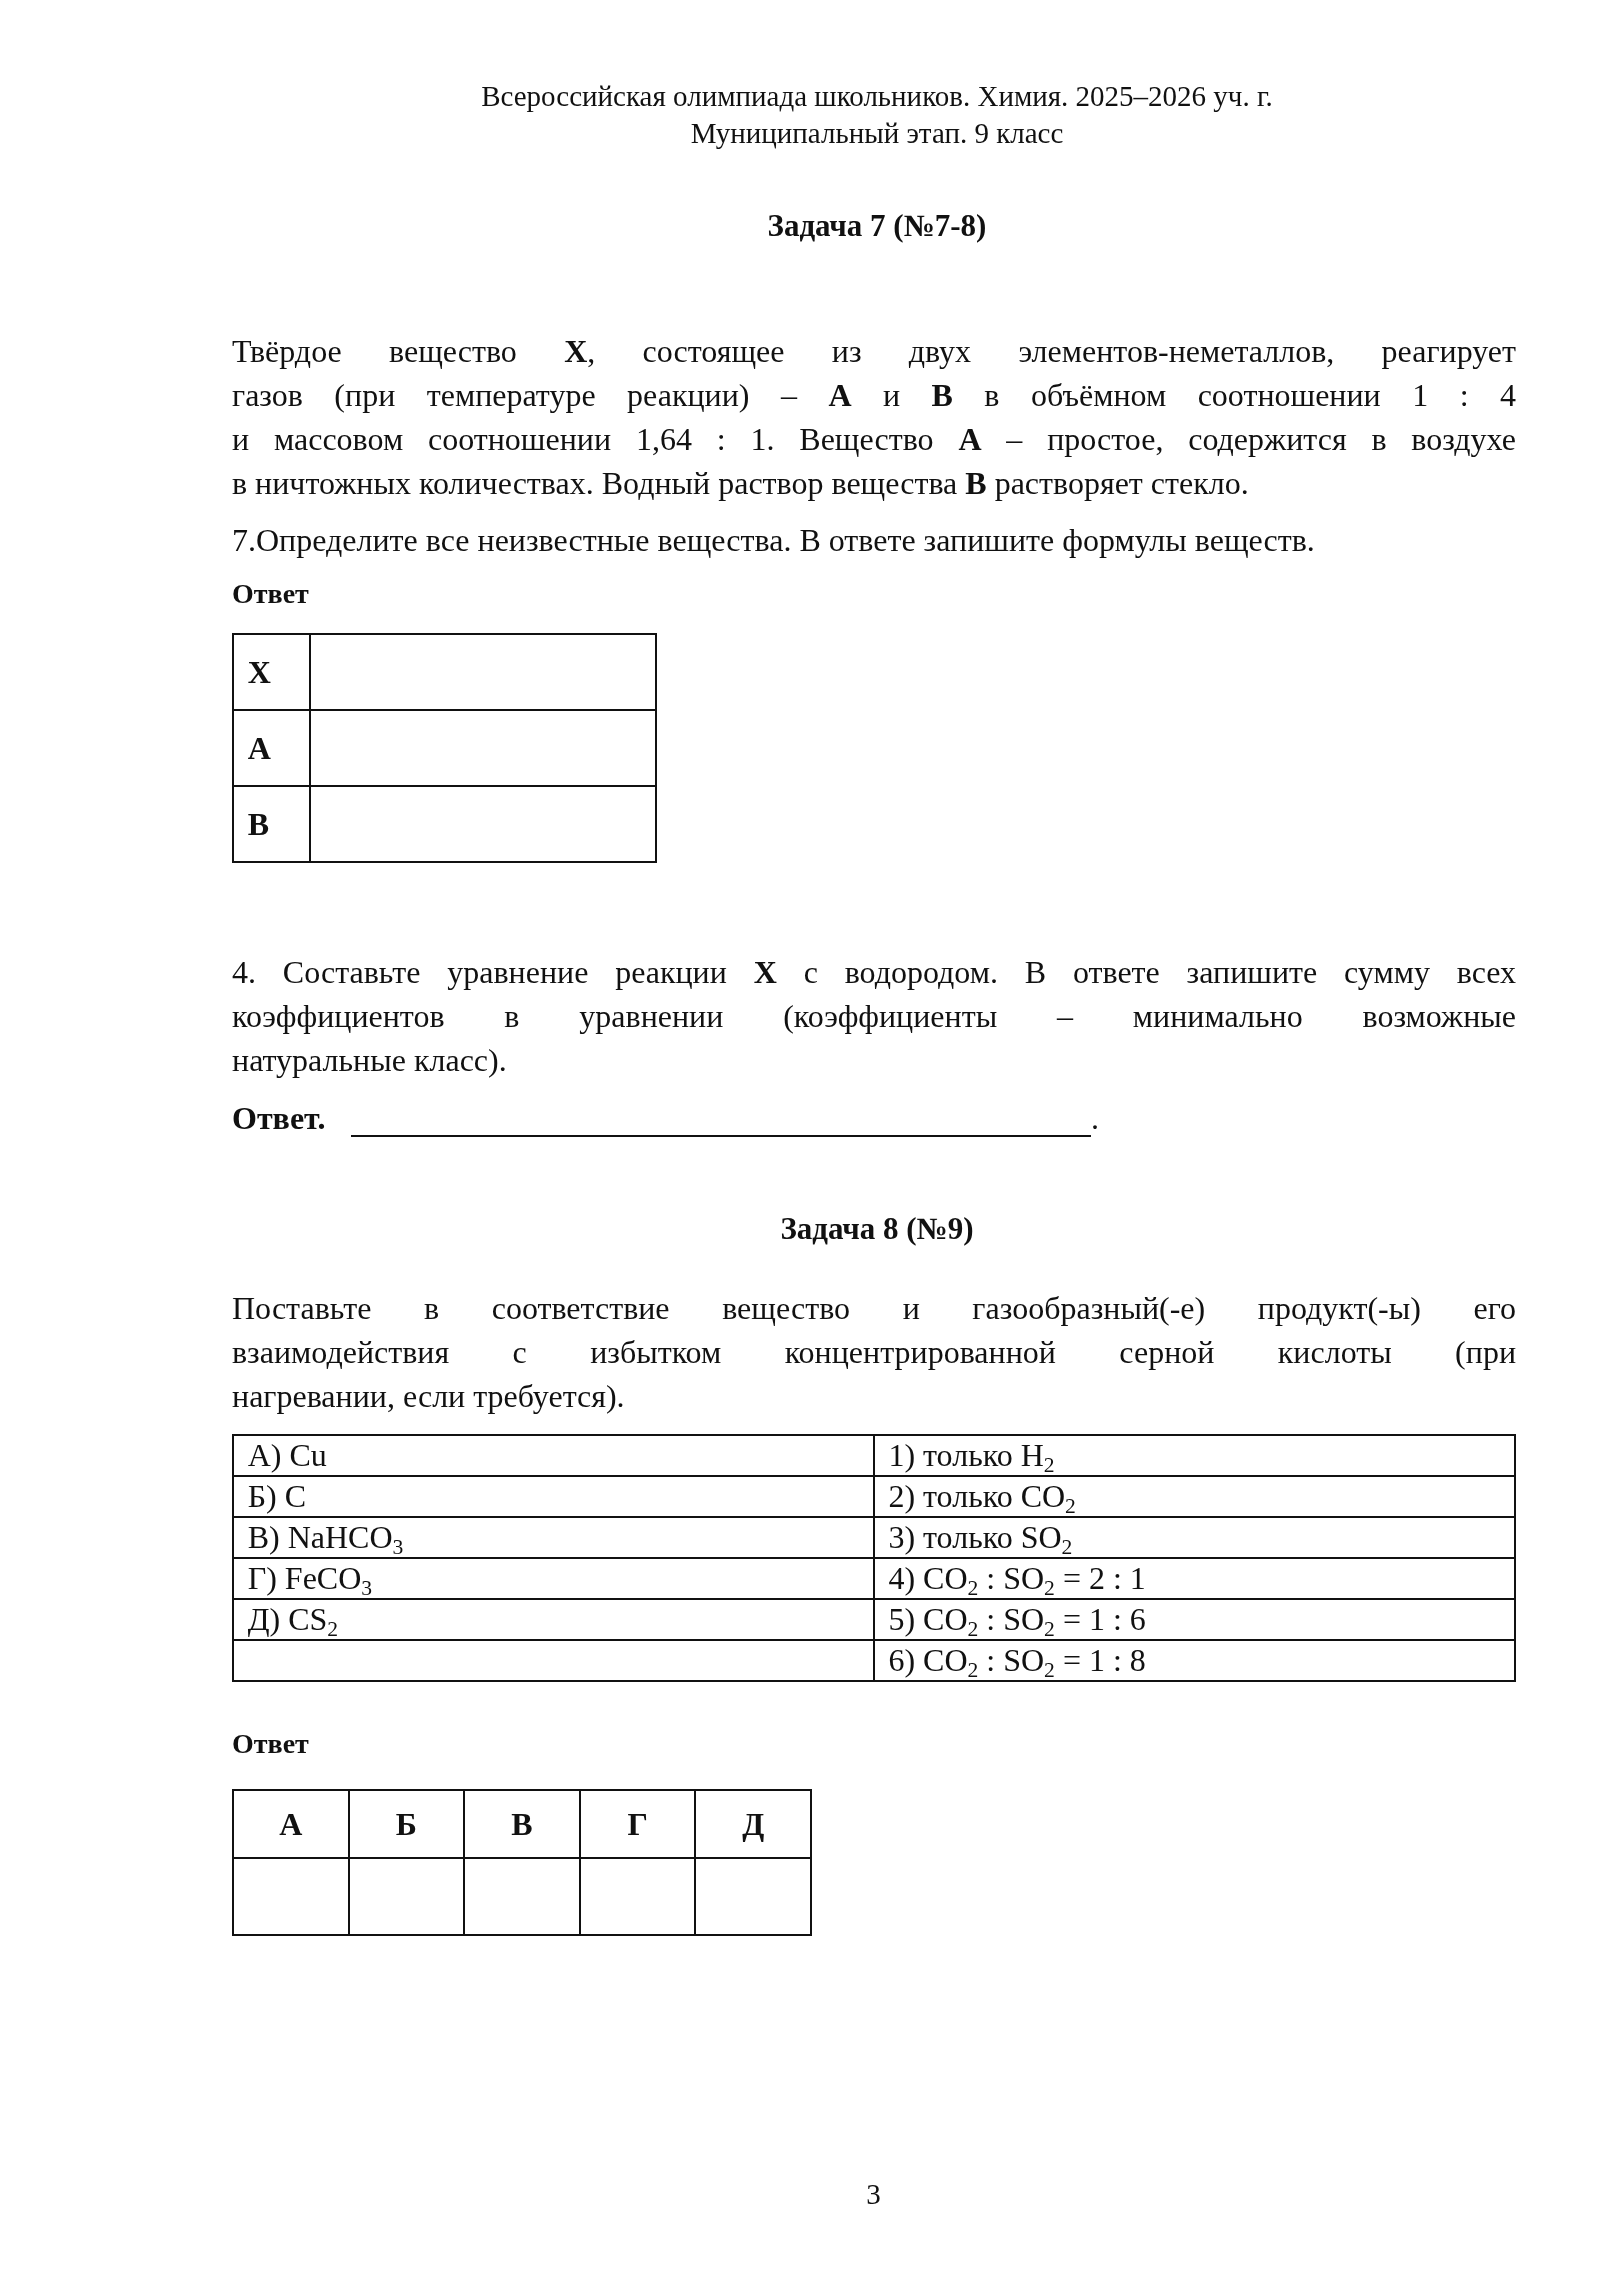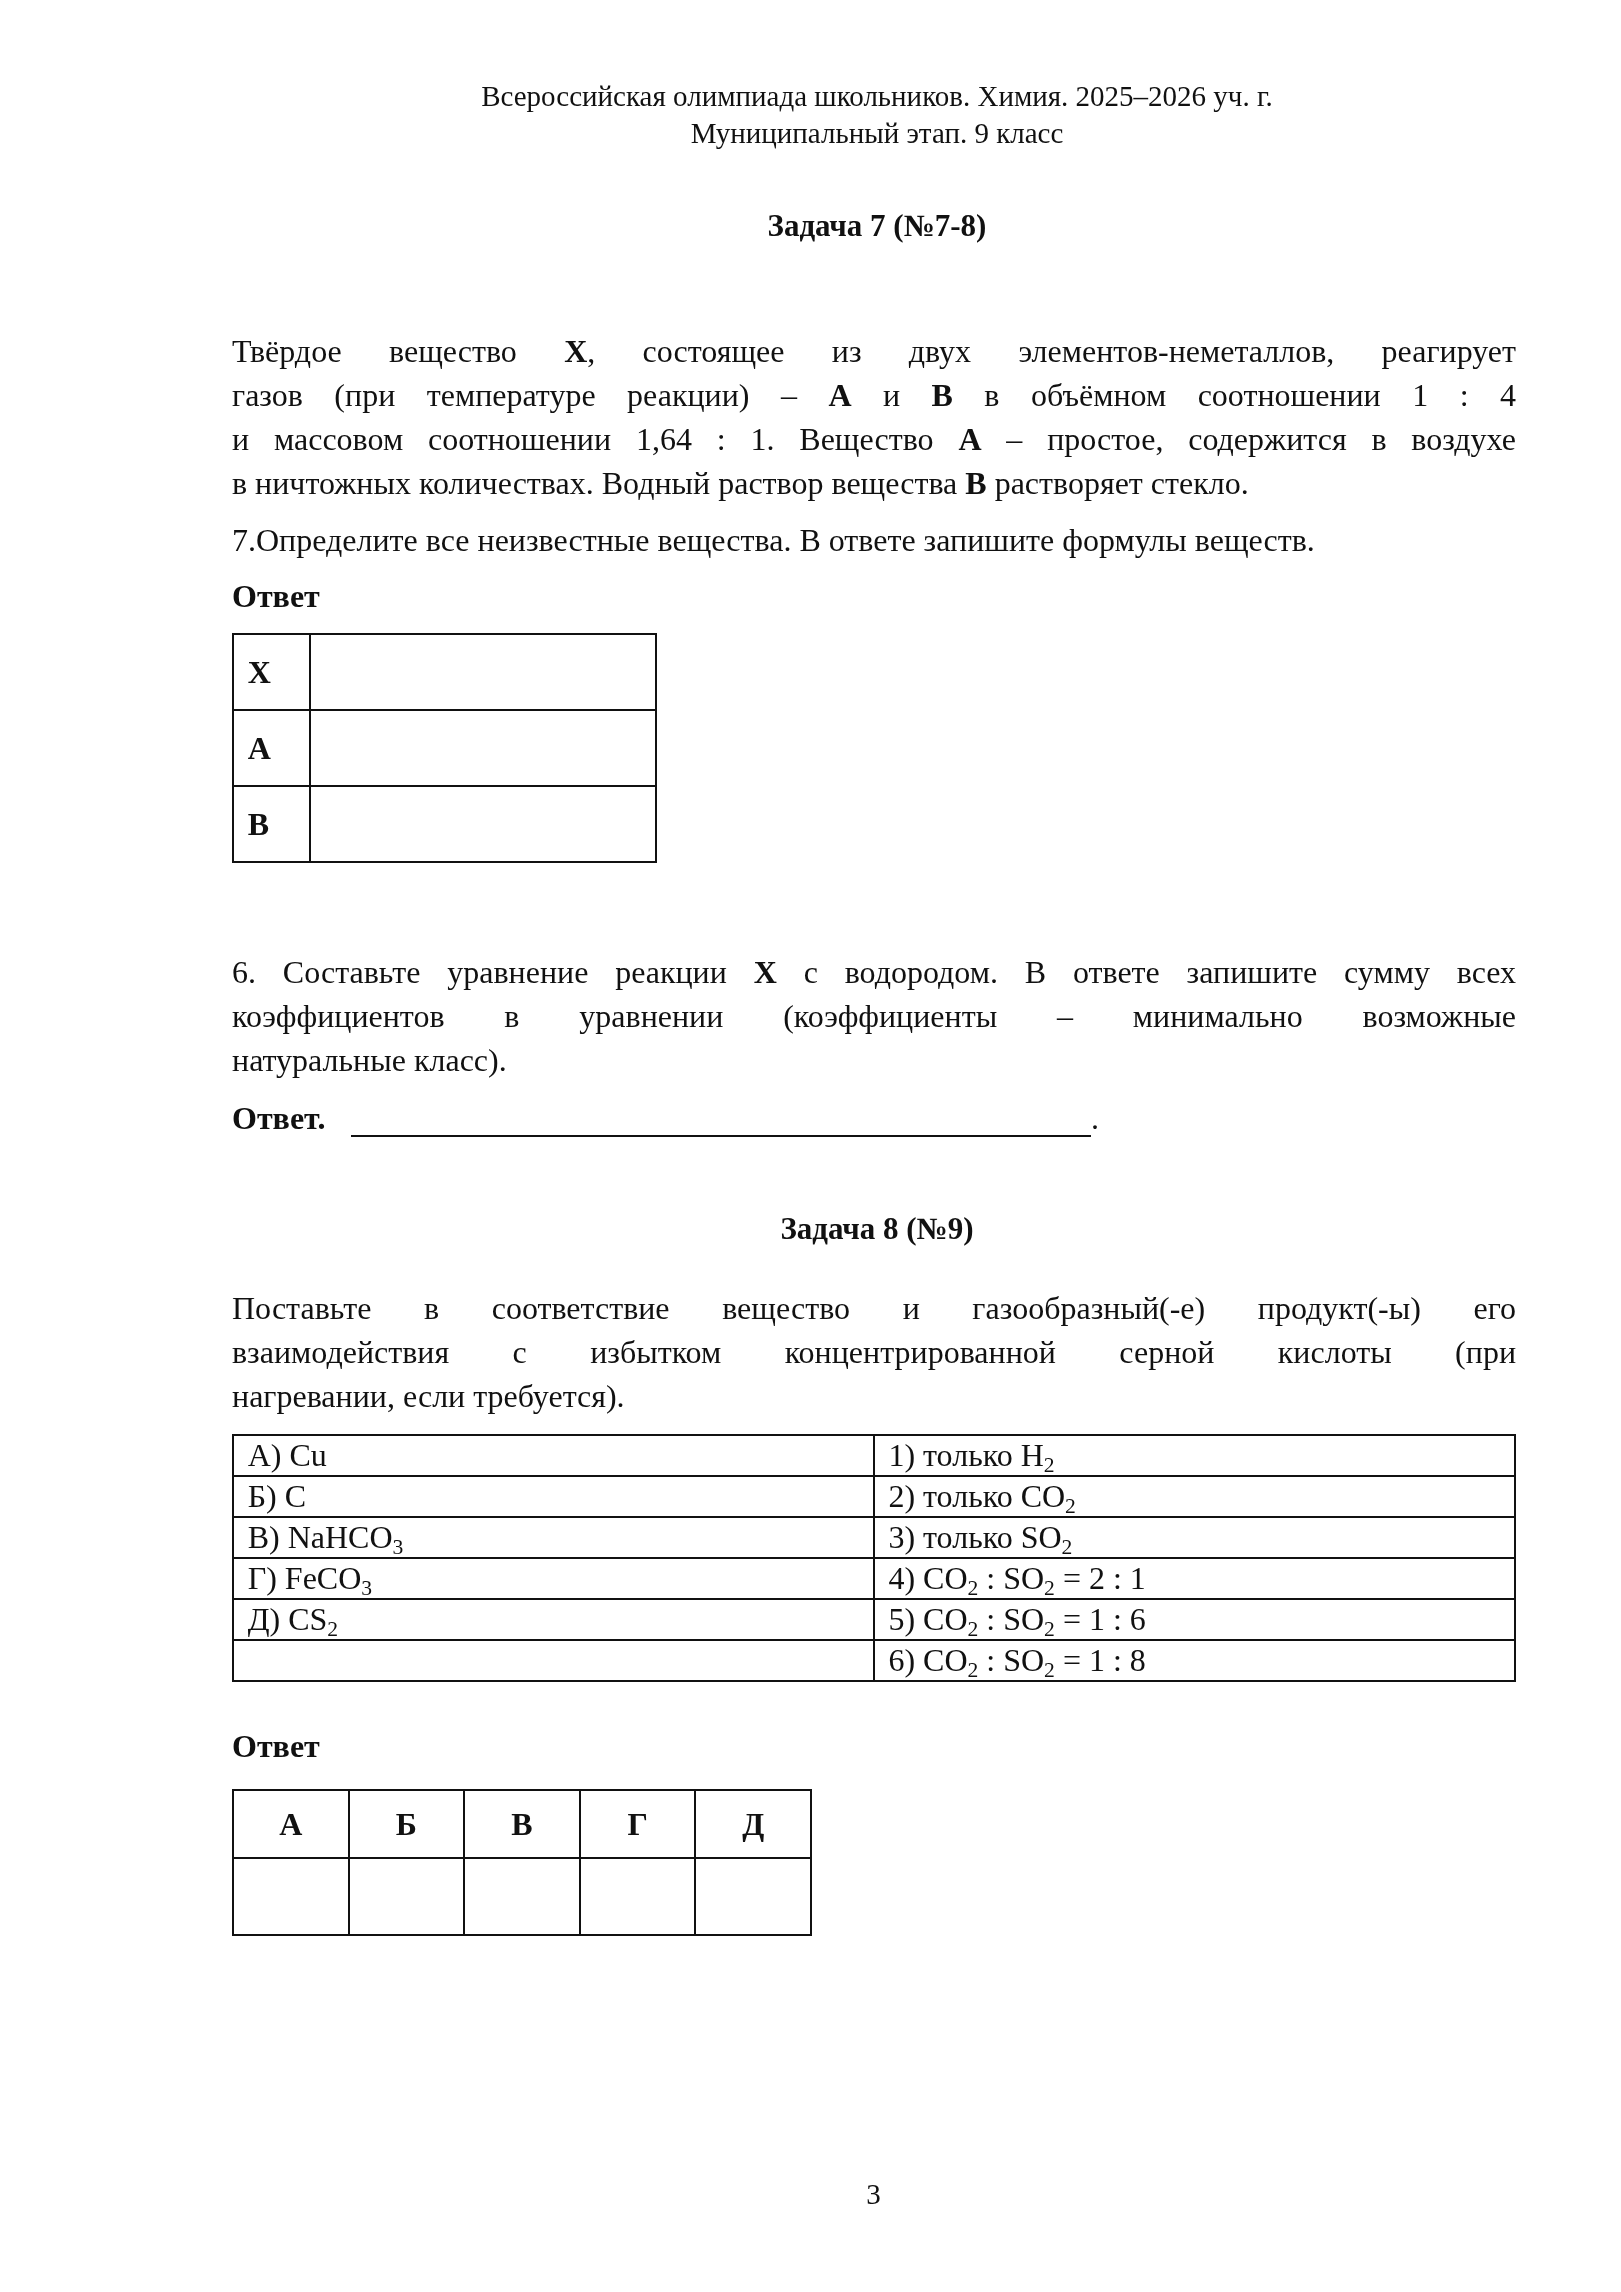--- a/index.html
+++ b/index.html
@@ -5,21 +5,21 @@
   html, body { margin:0; padding:0; background:#ffffff; }
   body { width:1621px; height:2293px; position:relative; overflow:hidden;
          font-family:"Liberation Serif", "DejaVu Serif", serif; color:#111111; }
   .abs { position:absolute; }
   .header { left:0; width:1754px; text-align:center; font-size:29px; line-height:37px; }
   .title { left:0; width:1754px; text-align:center; font-size:31px; font-weight:bold; }
   .para { left:232px; width:1284px; font-size:32px; line-height:44px; text-align:justify; text-align-last:left; }
   .para .ln { display:block; text-align:justify; text-align-last:justify; white-space:nowrap; }
   .para .ln.last { text-align-last:left; }
   b { font-weight:bold;text-align:right; }
-  .answer-label { left:232px; font-size:32px; font-weight:bold; }
+  .answer-label { left:232px; font-size:28px; font-weight:bold; }
   table { border-collapse:collapse; }
   .t1 { left:232px; top:633px; width:425px; }
   .t1 td { border:2.9px solid #111; height:74px; font-size:32px; font-weight:bold; padding:0 0 0 13.7px; }
   .t1 td.k { width:61px; }
   .t2 { left:232px; top:1434px; width:1284px; }
   .t2 td { border:2.5px solid #111; height:39px; font-size:32px; line-height:39px; padding:0 0 0 13.7px; vertical-align:middle; }
   .t2 td.l { width:625px;margin-top:45px; }
   .t3 { left:232px; top:1789px; width:580px; }
   .t3 td { border:2.5px solid #111; width:115px; text-align:center; font-size:32px; font-weight:bold; }
   .t3 tr.h td { height:64px; }
@@ -62,21 +62,21 @@
         <td></td>
       </tr>
       <tr>
         <td class="k">B</td>
         <td></td>
       </tr>
     </tbody>
 </table>
 
 <div class="abs para" style="top:950px;" id="q8para">
-    <span class="ln"><span>6. Составьте уравнение реакции </span><b>X</b><span> с водородом. В ответе запишите сумму всех</span></span>
+    <span class="ln"><span>4. Составьте уравнение реакции </span><b>X</b><span> с водородом. В ответе запишите сумму всех</span></span>
     <span class="ln"><span>коэффициентов в уравнении (коэффициенты – минимально возможные</span></span>
     <span class="ln last"><span>натуральные класс).</span></span>
   </div>
 
 <div class="abs" style="top:1100px; left:232px; font-size:32px; white-space:nowrap;">
   <b>Ответ.</b>
   <span class="uline" style="display:inline-block; width:740px; height:35px; margin-left:17.6px; vertical-align:bottom;"></span><span>.</span>
 </div>
 
 <div class="abs title" style="top:1211px;">Задача 8 (№9)</div>

